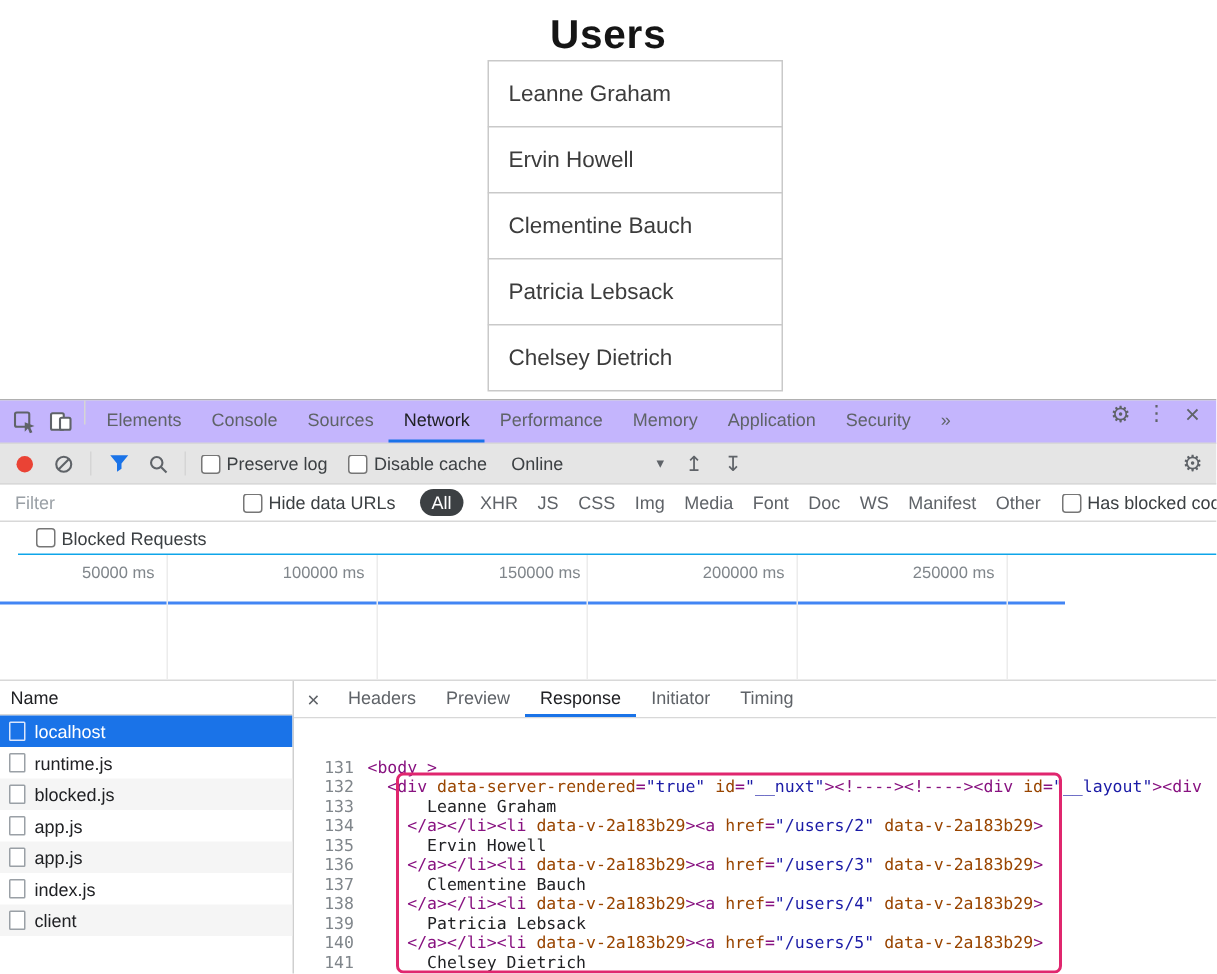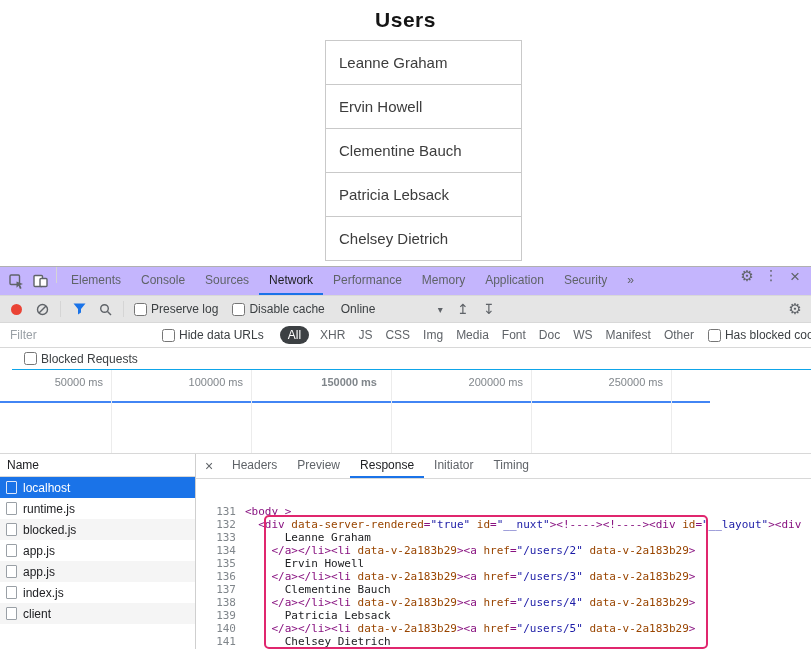--- a/index.html
+++ b/index.html
@@ -1,21 +1,21 @@
 <!DOCTYPE html>
 <html><head>
 <meta charset="utf-8">
 <style>
   html,body{margin:0;padding:0;}
   body{width:811px;height:649px;overflow:hidden;background:#fff;
        font-family:"Liberation Sans", sans-serif;position:relative;}
 
   
   .page{position:absolute;top:0;left:0;width:811px;height:266px;overflow:hidden;background:#fff;}
-  .page h1{margin:8px 0 0;text-align:center;font-size:21px;font-weight:700;color:#151515;letter-spacing:.5px;}
+  .page h1{margin:8px 0 0;text-align:center;font-size:27px;font-weight:700;color:#151515;letter-spacing:.5px;}
   .users-table{position:absolute;left:325px;top:40px;width:197px;}
   .user-row{height:45px;border:1px solid #c9c9c9;margin-top:-1px;display:flex;align-items:center;
             padding-left:13px;font-size:15px;color:#3c3c3c;background:#fff;box-sizing:border-box;cursor:pointer;}
   .user-row:first-child{margin-top:0;}
 
   
   .devtools{position:absolute;top:266px;left:0;width:811px;bottom:0;border-top:1px solid #b0b0b0;
             background:#fff;font-size:12px;color:#3c4043;box-sizing:border-box;}
   .vsep{width:1px;height:16px;background:#d5d5d5;margin:0 4px;flex:none;}
   .icon-btn{min-width:24px;height:100%;display:inline-flex;align-items:center;justify-content:center;
@@ -209,21 +209,21 @@
     </label>
   </div>
 
   <div class="timeline" id="timeline">
     <div class="overview-line"></div>
   <div class="grid-line" style="left: 111px;"></div>
       <div class="time-label" style="left: 7px;">50000 ms</div>
       <div class="grid-line" style="left: 251px;"></div>
       <div class="time-label" style="left: 147px;">100000 ms</div>
       <div class="grid-line" style="left: 391px;"></div>
-      <div class="time-label" style="left: 281px; font-weight: bold;">150000 ms</div>
+      <div class="time-label" style="left: 291px;">150000 ms</div>
       <div class="grid-line" style="left: 531px;"></div>
       <div class="time-label" style="left: 427px;">200000 ms</div>
       <div class="grid-line" style="left: 671px;"></div>
       <div class="time-label" style="left: 567px;">250000 ms</div>
     </div>
 
   <div class="main">
     <div class="files">
       <div class="files-header">Name</div>
       <div id="file-list">

